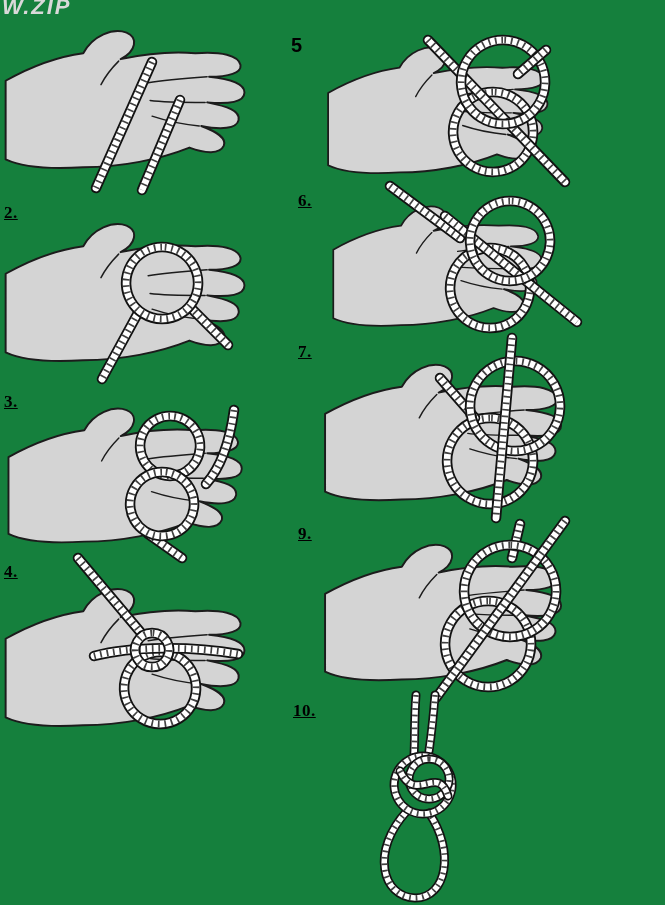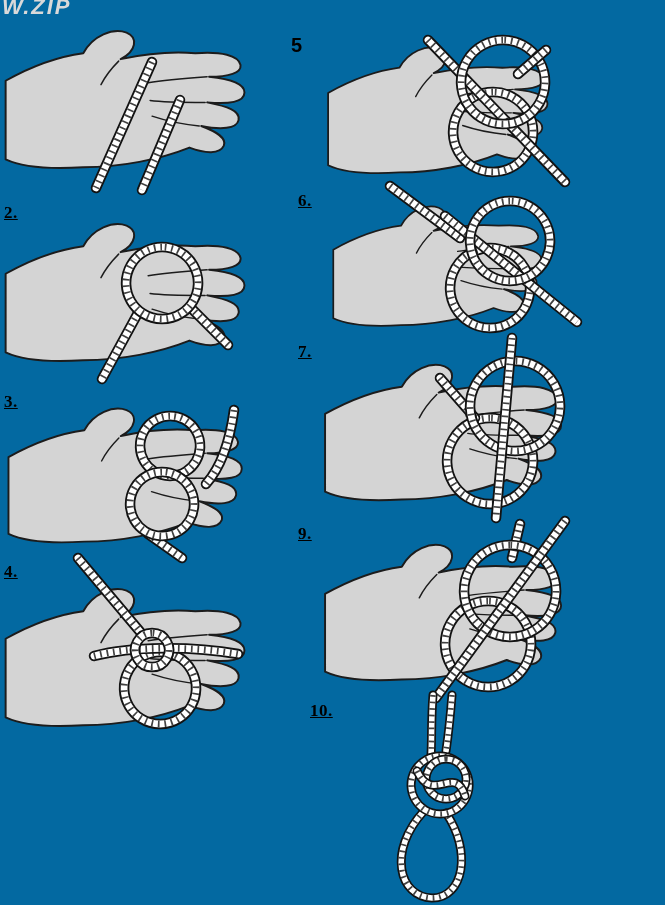--- a/index.html
+++ b/index.html
@@ -1,18 +1,18 @@
 <!DOCTYPE html>
 <html><head>
 <meta charset="utf-8">
 <style>
   html,body{margin:0;padding:0;background:#ffffff;}
   body{width:665px;height:905px;position:relative;overflow:hidden;
        font-family:"Liberation Serif",serif;}
-  .canvas{position:absolute;inset:0;background:#0369a1;}
+  .canvas{position:absolute;inset:0;background:#15803d;}
   .watermark{position:absolute;top:-6px;left:2px;
              font:italic 700 22px "Liberation Sans",sans-serif;
              color:#d9d9d9;letter-spacing:2px;z-index:4;user-select:none;}
   .step{position:absolute;}
   .step-label{position:absolute;z-index:3;color:#000;font-weight:700;
               font-size:17px;text-decoration:underline;
               font-family:"Liberation Serif",serif;letter-spacing:.5px;}
   .step-label.plain{text-decoration:none;font-size:20px;
                     font-family:"Liberation Sans",sans-serif;font-weight:600;}
   .illustration{position:absolute;inset:0;width:100%;height:100%;overflow:visible;}
@@ -210,21 +210,21 @@
         <path d="M220,29 a46,46 0 1 0 0.15,0 Z" class="rope-under"></path>
           <path d="M220,29 a46,46 0 1 0 0.15,0 Z" class="rope-over"></path>
           <path d="M220,29 a46,46 0 1 0 0.15,0 Z" class="rope-hatch"></path>
         <path d="M275,5 L146,182" class="rope-under"></path>
           <path d="M275,5 L146,182" class="rope-over"></path>
           <path d="M275,5 L146,182" class="rope-hatch"></path>
       </g>
     </svg>
   </div>
 
-  <div class="step" style="left:305px;top:693px;width:310px;height:212px">
+  <div class="step" style="left:288px;top:693px;width:310px;height:212px">
     <span class="step-label" style="top:8px;left:5px">10.</span>
     <svg class="illustration" viewBox="0 0 310 212" aria-label="Finished lanyard knot with hanging loop">
       <g>
         <path d="M119,118 C 82,158 94,204 127,205 C 159,205 167,158 141,120" class="rope-under thin"></path>
           <path d="M119,118 C 82,158 94,204 127,205 C 159,205 167,158 141,120" class="rope-over thin"></path>
           <path d="M119,118 C 82,158 94,204 127,205 C 159,205 167,158 141,120" class="rope-hatch thin"></path>
         <path d="M128,2 C 126,28 127,44 126,62" class="rope-under thin"></path>
           <path d="M128,2 C 126,28 127,44 126,62" class="rope-over thin"></path>
           <path d="M128,2 C 126,28 127,44 126,62" class="rope-hatch thin"></path>
         <path d="M147,2 C 145,28 143,44 141,58" class="rope-under thin"></path>

